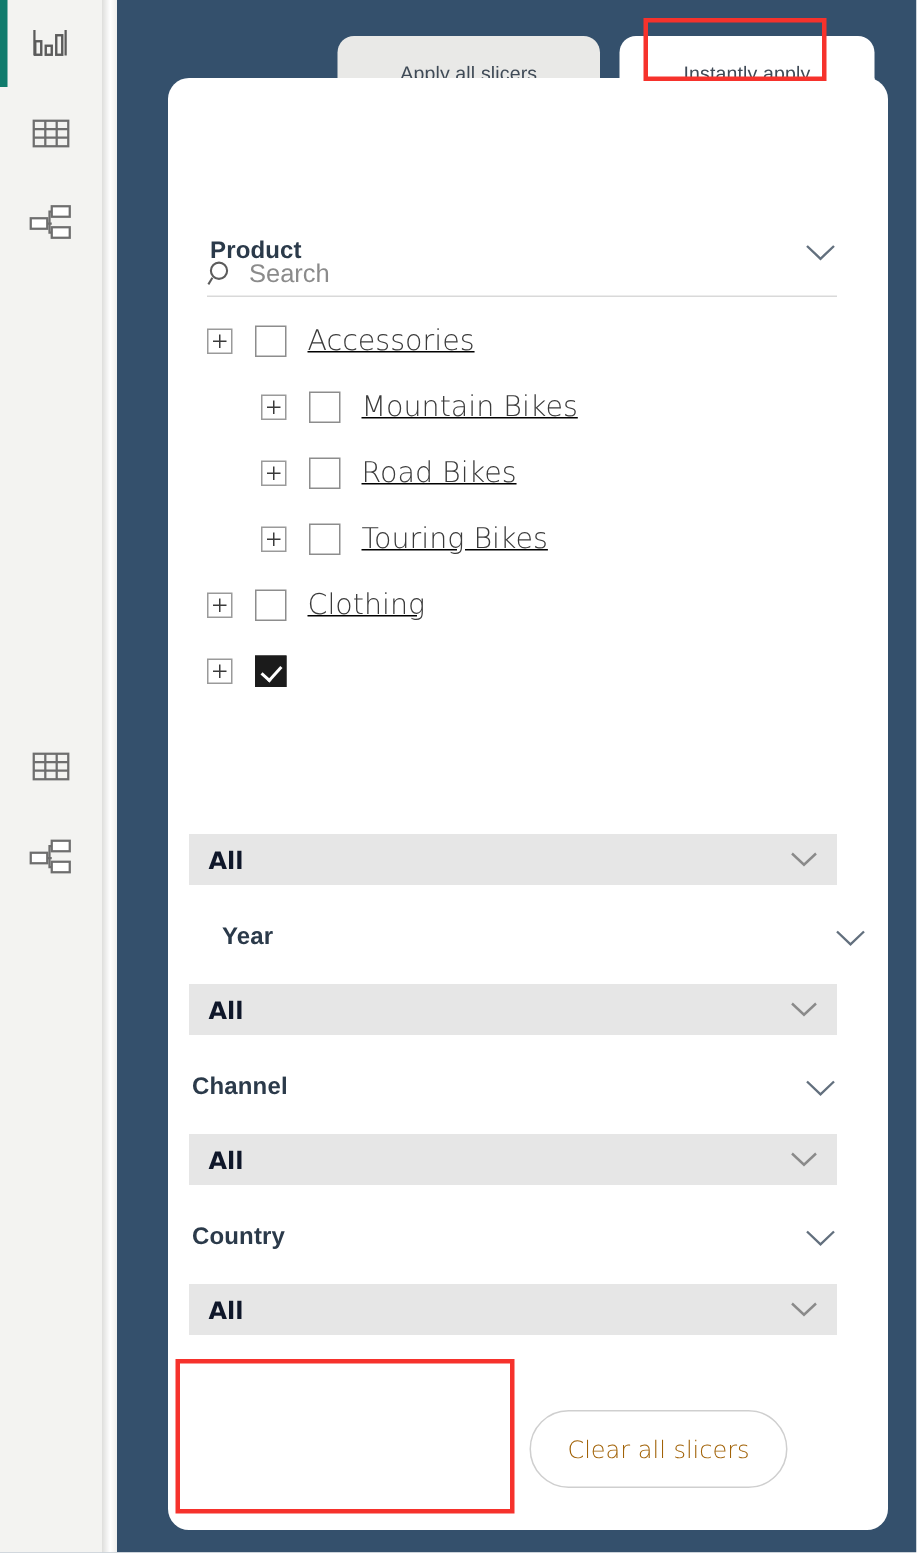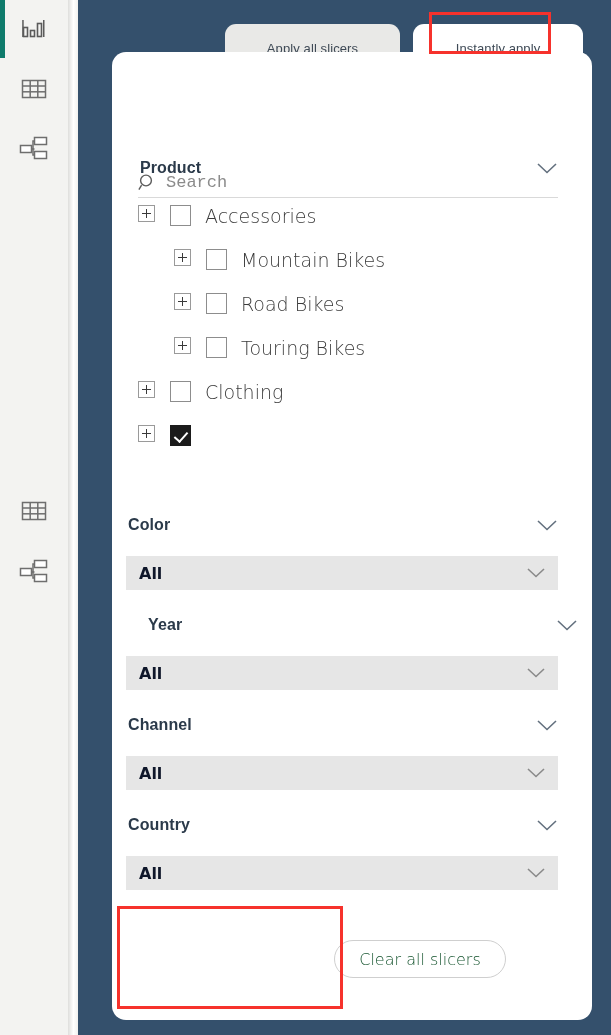--- a/index.html
+++ b/index.html
@@ -139,30 +139,31 @@
     height: 30px;
     display: flex;
     align-items: center;
     border-bottom: 1px solid #d9d9d9;
     box-sizing: border-box;
   }
   .search-icon { margin-right: 9px; display: flex; align-items: center; }
   .search-text {
     font-size: 17px;
     color: #8b8b8b;
-    font-family: Liberation Mono, monospace;
+    font-family: Liberation Sans, sans-serif;
     font-weight: 300;
   }
 
   
   .tree { position: absolute; left: 138px; top: 205px; width: 420px; }
   .tree-row {
     height: 44px;
     display: flex;
-    align-items: flex-start;
+    align-items: center;
+    text-decoration: underline;
   }
   .expander {
     width: 17px;
     height: 17px;
     border: 1px solid #9a9a9a;
     box-sizing: border-box;
     position: relative;
     flex: 0 0 auto;
     background: #fff;
   }
@@ -228,32 +229,32 @@
     font-size: 16px;
     color: #0f172a;
     font-family: "DejaVu Sans", sans-serif;
     font-weight: 700;
   }
   .dd-chev { color: #8a8a8a; display: flex; align-items: center; }
 
   
   .clear-btn {
     position: absolute;
-    left: 334px;
+    left: 353px;
     top: 940px;
     width: 172px;
-    height: 38px;
+    height: 52px;
     border: 1px solid #cfcfcf;
     border-radius: 27px;
     background: #ffffff;
     display: flex;
     align-items: center;
     justify-content: center;
     font-size: 16px;
-    color: #14532d;
+    color: #a16207;
     box-sizing: border-box;
     font-family: "DejaVu Sans", sans-serif;
     font-weight: 300;
     cursor: pointer;
   }
 
   
   .annot {
     position: absolute;
     border: 3px solid #f6322c;
@@ -404,28 +405,20 @@
       <span class="expander"></span>
       <span class="cbox"></span>
       <span class="tree-label">Clothing</span>
     </div>
     <div class="tree-row">
       <span class="expander"></span>
       <span class="cbox checked"></span>
     </div>
   </div>
 
-  <div class="group-head" style="left:128px; top:514px; width:430px; height:22px;">
-    <span class="group-title">Color</span>
-    <span class="chev">
-      <svg width="22" height="13" viewBox="0 0 22 13">
-          <path d="M2 2 L11 10.5 L20 2" fill="none" stroke="#63707e" stroke-width="1.6"></path>
-        </svg>
-    </span>
-  </div>
   <div class="dd" style="top:556px">
     <span class="dd-value">All</span>
     <span class="dd-chev">
       <svg width="20" height="12" viewBox="0 0 20 12">
           <path d="M2 2 L10 9.5 L18 2" fill="none" stroke="#8a8a8a" stroke-width="1.6"></path>
         </svg>
     </span>
   </div>
 
   <div class="group-head" style="left:128px; top:614px; width:430px; height:22px;margin-left:20px;">

